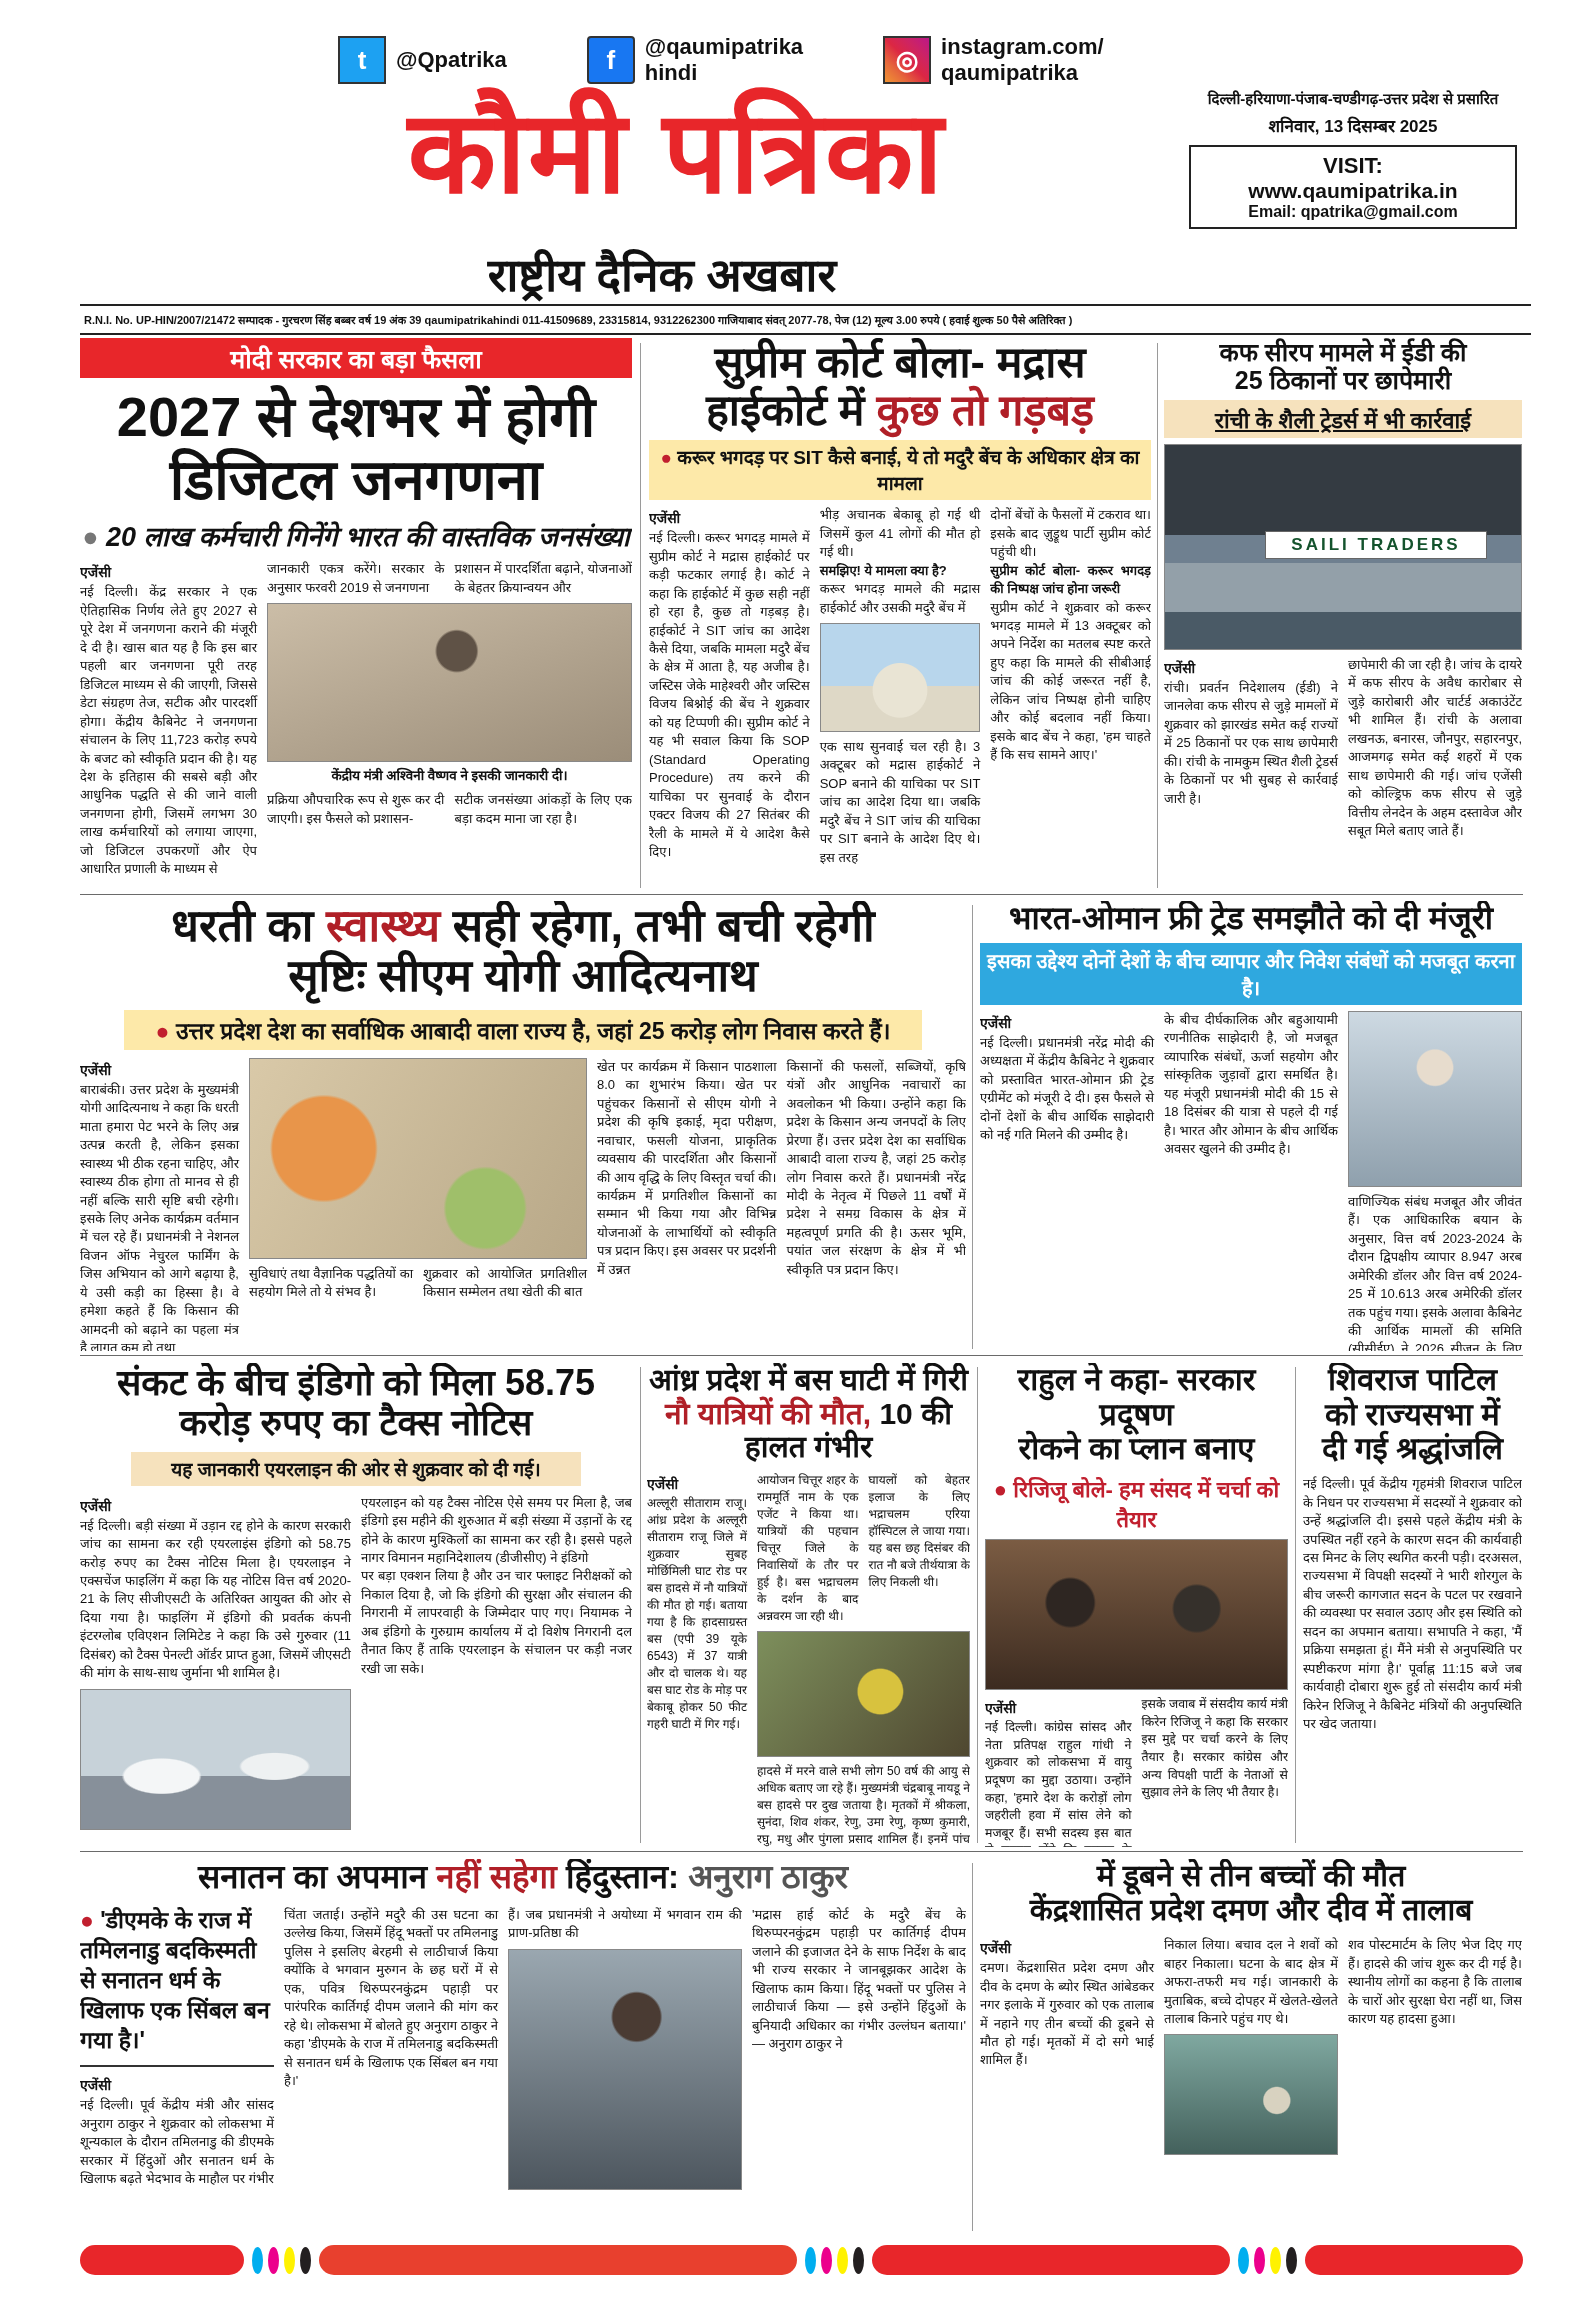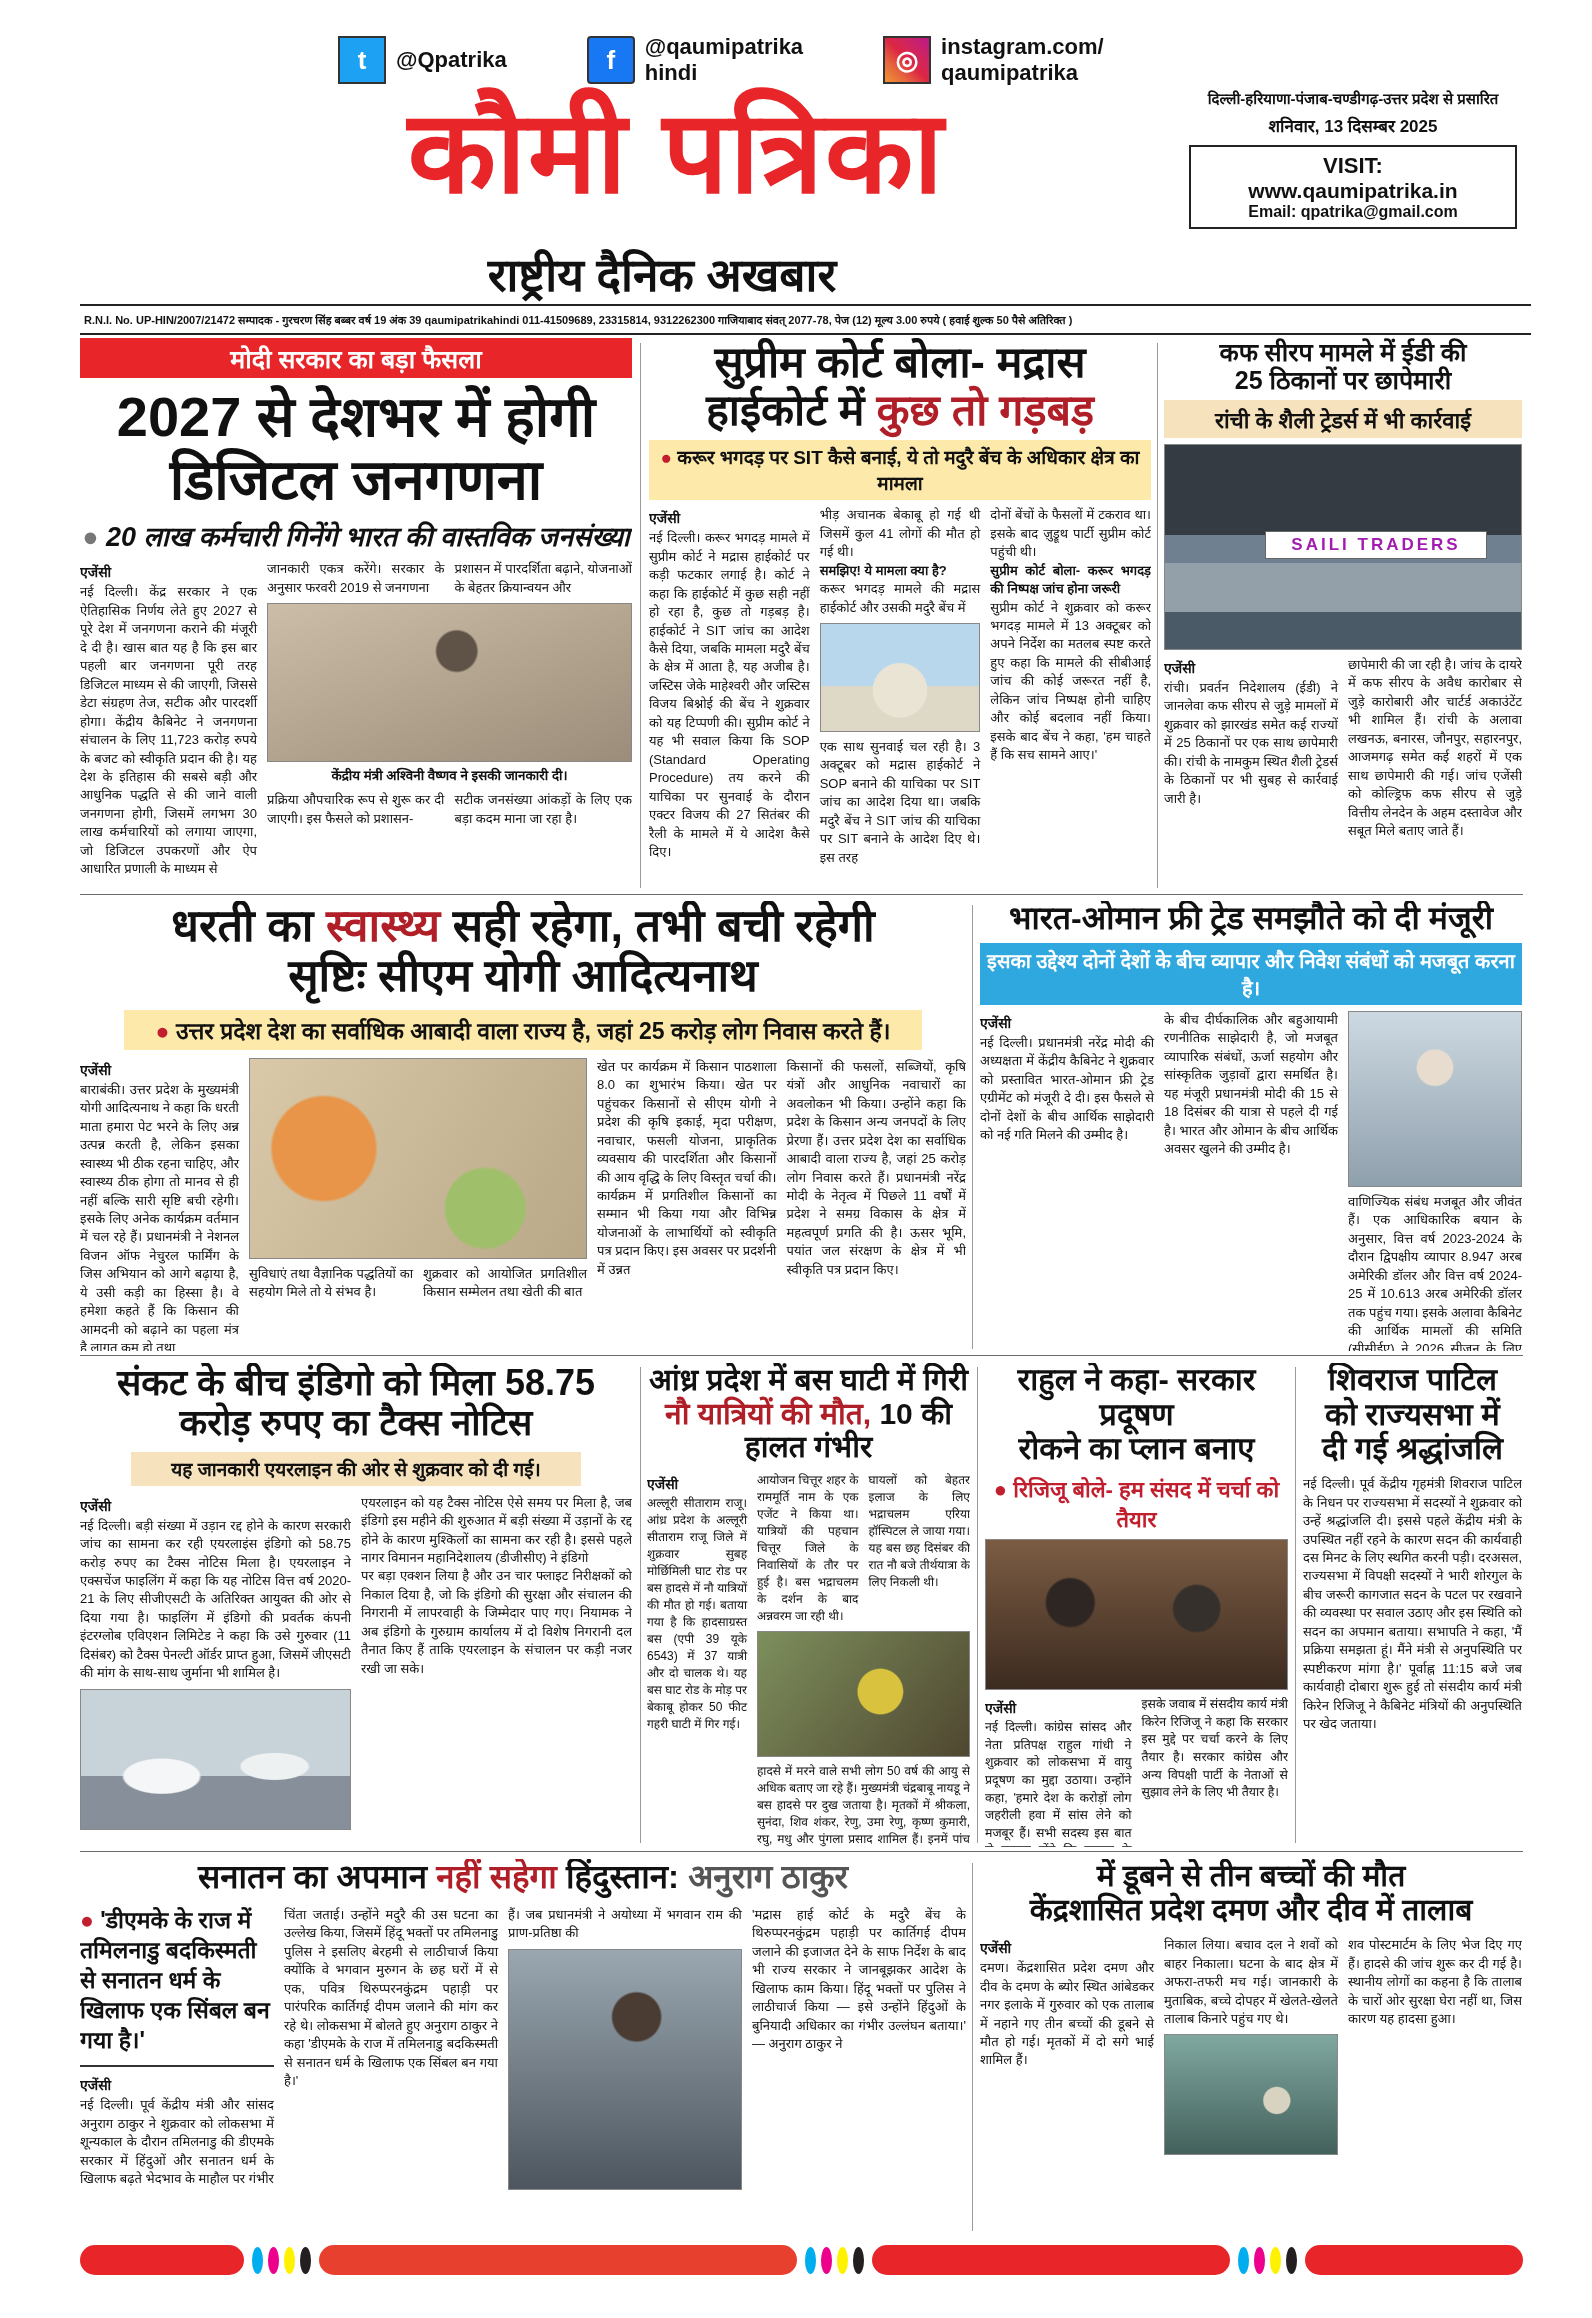--- a/index.html
+++ b/index.html
@@ -40,21 +40,21 @@
   .cols{display:flex;gap:10px;}
   .cols > div{flex:1;}
   .photo{background:#b9a98f;position:relative;margin:6px 0;border:1px solid #888;}
   .caption{font-size:13.4px;font-weight:bold;text-align:center;line-height:1.25;margin:2px 0 6px;}
   .vdiv{position:absolute;width:1px;background:#9a9a9a;}
   .hdiv{position:absolute;height:1px;background:#6a6a6a;left:80px;width:1443px;}
   
   .ph-vaishnaw{background:radial-gradient(circle at 52% 30%,#5f5246 0 9%,rgba(0,0,0,0) 10%),linear-gradient(160deg,#cbbda7,#9b8d79);}
   .ph-court{background:radial-gradient(circle at 50% 62%,#e9e4d4 0 26%,rgba(0,0,0,0) 27%),linear-gradient(#b8d6ec 0 58%,#ded8c6 58%);}
   .ph-saili{background:linear-gradient(180deg,#343b42 0 44%,#6f8090 44% 58%,#93a0a9 58% 82%,#4a5a66 82%);}
-  .sign{position:absolute;top:42%;left:28%;width:62%;background:#fff;border:1px solid #666;color:#a21caf;font-weight:bold;text-align:center;font-size:17px;letter-spacing:3px;padding:3px 0;}
+  .sign{position:absolute;top:42%;left:28%;width:62%;background:#fff;border:1px solid #666;color:#14532d;font-weight:bold;text-align:center;font-size:17px;letter-spacing:3px;padding:3px 0;}
   .ph-yogi{background:radial-gradient(circle at 22% 45%,#e8954a 0 18%,rgba(0,0,0,0) 19%),radial-gradient(circle at 70% 75%,#9fbf6a 0 14%,rgba(0,0,0,0) 15%),linear-gradient(120deg,#d9c9a8,#b8a888);}
   .ph-modi{background:radial-gradient(circle at 50% 32%,#e7dccd 0 12%,rgba(0,0,0,0) 13%),linear-gradient(#cdd9e2,#8fa0ad);}
   .ph-indigo{background:radial-gradient(ellipse at 30% 62%,#f4f6f7 0 14%,rgba(0,0,0,0) 15%),radial-gradient(ellipse at 72% 55%,#eef1f2 0 12%,rgba(0,0,0,0) 13%),linear-gradient(#c7d2d9 0 62%,#87909a 62%);}
   .ph-bus{background:radial-gradient(circle at 58% 48%,#d8c23e 0 16%,rgba(0,0,0,0) 17%),linear-gradient(130deg,#7d8f5c,#4f4730);}
   .ph-parl{background:radial-gradient(circle at 28% 42%,#2e2622 0 10%,rgba(0,0,0,0) 11%),radial-gradient(circle at 70% 46%,#35302b 0 10%,rgba(0,0,0,0) 11%),linear-gradient(#7b5c43,#3c2b20);}
   .ph-thakur{background:radial-gradient(circle at 55% 28%,#4a3b33 0 11%,rgba(0,0,0,0) 12%),linear-gradient(#9aa7b0,#4d565e);}
   .ph-pond{background:radial-gradient(circle at 65% 55%,#d8d2c0 0 10%,rgba(0,0,0,0) 11%),linear-gradient(#7fa8a0,#44615c);}
   
   .footer{position:absolute;top:2245px;left:80px;width:1443px;display:flex;align-items:center;gap:8px;}
   .rbar{height:30px;background:#e8262a;border-radius:15px;}
@@ -153,21 +153,21 @@
         <div class="body">सुप्रीम कोर्ट ने शुक्रवार को करूर भगदड़ मामले में 13 अक्टूबर को अपने निर्देश का मतलब स्पष्ट करते हुए कहा कि मामले की सीबीआई जांच की कोई जरूरत नहीं है, लेकिन जांच निष्पक्ष होनी चाहिए और कोई बदलाव नहीं किया। इसके बाद बेंच ने कहा, 'हम चाहते हैं कि सच सामने आए।'</div>
       </div>
     </div>
   </section>
 
   <section class="art" style="left:1164px;top:338px;width:358px;height:553px;">
     <div class="hxl" style="font-size:25px;">
       <div>कफ सीरप मामले में ईडी की</div>
       <div>25 ठिकानों पर छापेमारी</div>
     </div>
-    <div class="strip cream" style="font-size:22px;">रांची के शैली ट्रेडर्स में भी कार्रवाई</div>
+    <div class="strip cream" style="font-size:22px;text-decoration:underline;">रांची के शैली ट्रेडर्स में भी कार्रवाई</div>
     <div class="photo ph-saili" style="height:204px;">
       <div class="sign">SAILI TRADERS</div>
     </div>
     <div class="cols">
       <div>
         <div class="byline">एजेंसी</div>
         <div class="body">रांची। प्रवर्तन निदेशालय (ईडी) ने जानलेवा कफ सीरप से जुड़े मामलों में शुक्रवार को झारखंड समेत कई राज्यों में 25 ठिकानों पर एक साथ छापेमारी की। रांची के नामकुम स्थित शैली ट्रेडर्स के ठिकानों पर भी सुबह से कार्रवाई जारी है।</div>
       </div>
       <div class="body">छापेमारी की जा रही है। जांच के दायरे में कफ सीरप के अवैध कारोबार से जुड़े कारोबारी और चार्टर्ड अकाउंटेंट भी शामिल हैं। रांची के अलावा लखनऊ, बनारस, जौनपुर, सहारनपुर, आजमगढ़ समेत कई शहरों में एक साथ छापेमारी की गई। जांच एजेंसी को कोल्ड्रिफ कफ सीरप से जुड़े वित्तीय लेनदेन के अहम दस्तावेज और सबूत मिले बताए जाते हैं।</div>
     </div>

